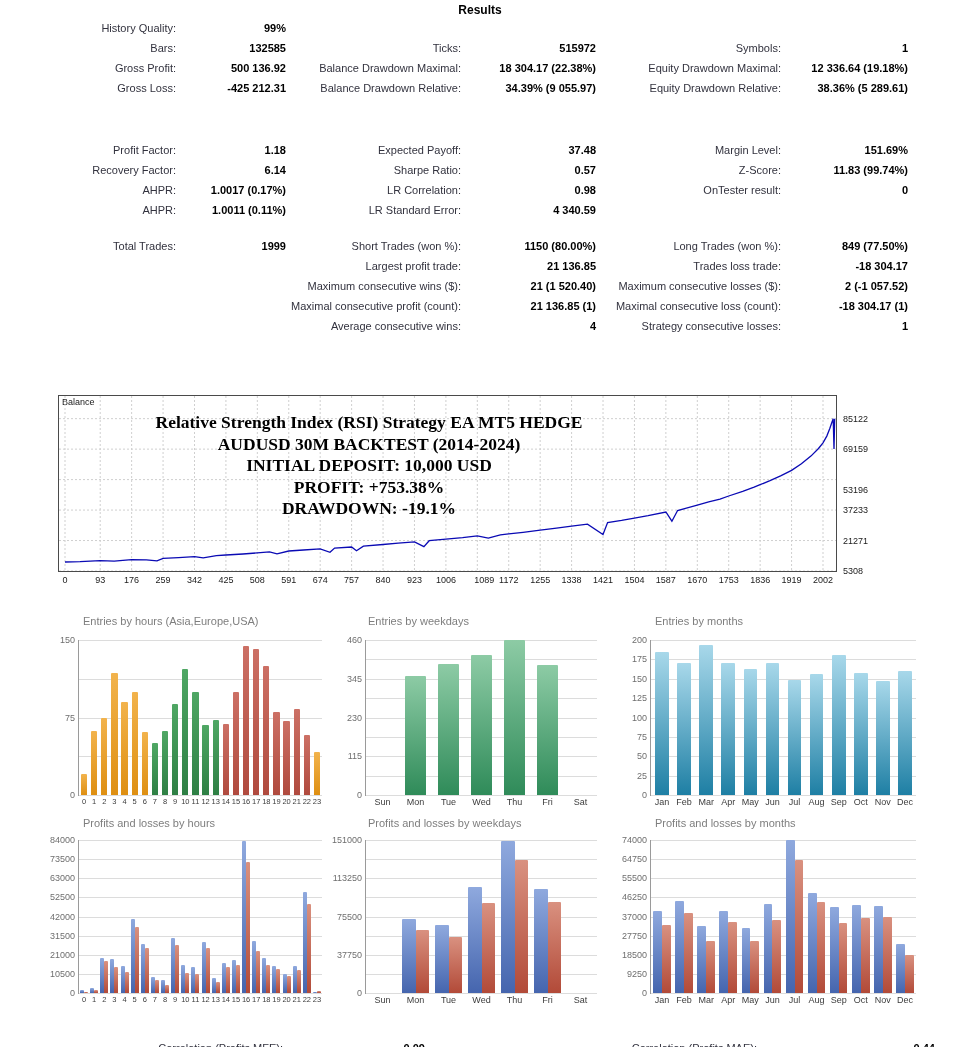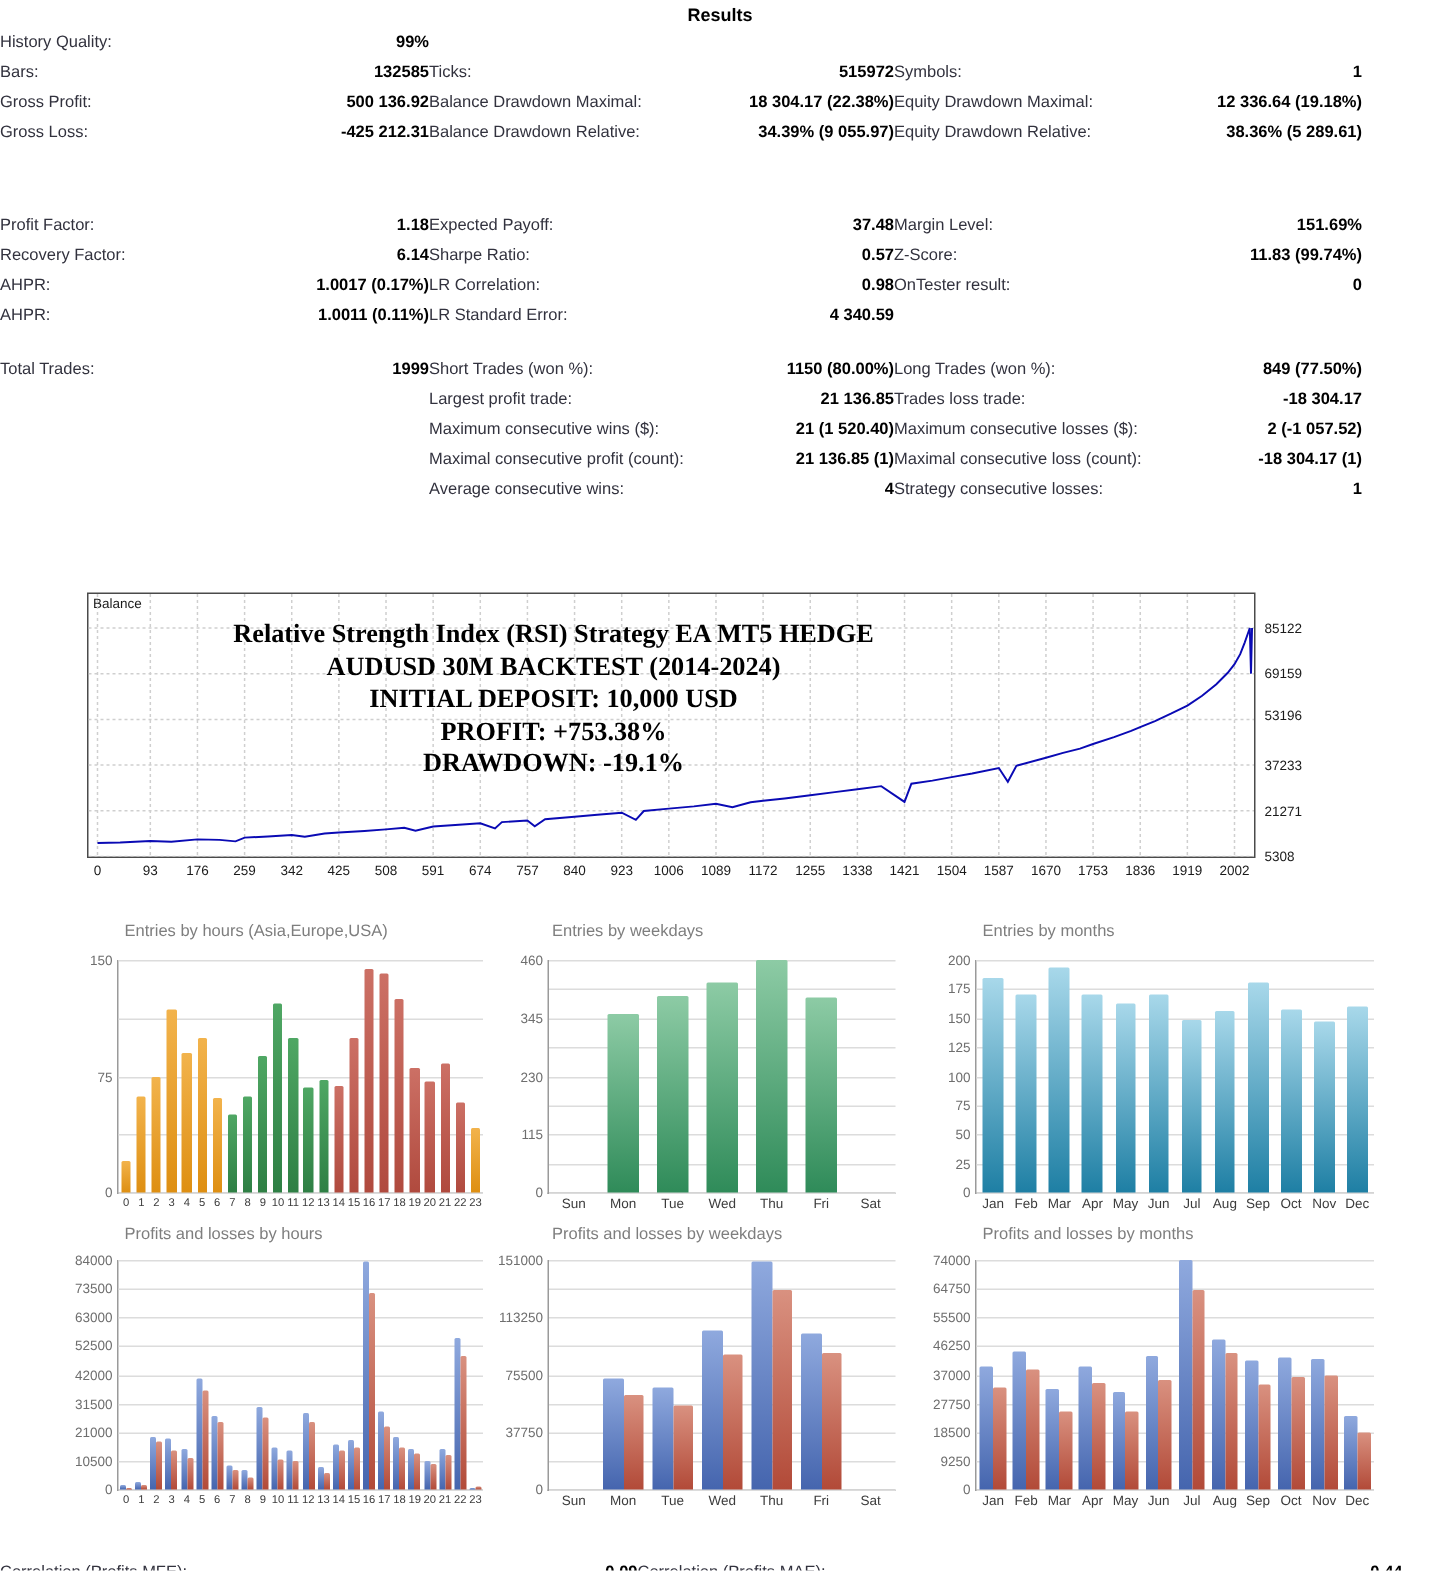--- a/index.html
+++ b/index.html
@@ -5,21 +5,21 @@
   html,body{margin:0;padding:0}
   body{width:960px;height:1047px;background:#fff;position:relative;overflow:hidden;
        font-family:"Liberation Sans",sans-serif;color:#000}
   
   .page-title{position:absolute;left:0;top:3px;width:960px;text-align:center;
               font-size:12px;font-weight:bold;color:#000}
   
   .stats-section{position:absolute;left:0;width:920px}
   .stat-row{display:grid;grid-template-columns:176px 110px 175px 135px 185px 127px;
             height:20px;line-height:20px;font-size:11px}
-  .sl{text-align:left;color:#32323E;white-space:nowrap}
+  .sl{text-align:right;color:#32323E;white-space:nowrap}
   .sv{text-align:right;font-weight:bold;color:#000;white-space:nowrap;padding-left:6px}
   
   .bbox{position:absolute;left:58px;top:395px;width:779px;height:177px;
         border:1px solid #4a4a4a;background:#fff;box-sizing:border-box}
   .balance-label{position:absolute;left:3px;top:1px;font-size:9px;color:#1a1a1a}
   .overlay{position:absolute;left:20px;top:16px;width:580px;text-align:center;
            font-family:"Liberation Serif",serif;font-weight:bold;font-size:17.5px;
            line-height:21.5px;color:#000}
   .bx-lab{position:absolute;width:34px;text-align:center;font-size:9px;color:#1a1a1a;top:179px}
   .by-lab{position:absolute;left:784px;width:50px;text-align:left;font-size:9px;color:#1a1a1a}
@@ -203,36 +203,36 @@
     <div class="bx-lab" style="left: 87.0629px;">259</div>
     <div class="bx-lab" style="left: 118.489px;">342</div>
     <div class="bx-lab" style="left: 149.914px;">425</div>
     <div class="bx-lab" style="left: 181.34px;">508</div>
     <div class="bx-lab" style="left: 212.765px;">591</div>
     <div class="bx-lab" style="left: 244.191px;">674</div>
     <div class="bx-lab" style="left: 275.616px;">757</div>
     <div class="bx-lab" style="left: 307.042px;">840</div>
     <div class="bx-lab" style="left: 338.468px;">923</div>
     <div class="bx-lab" style="left: 369.893px;">1006</div>
-    <div class="bx-lab" style="left: 401.319px;">1089</div>
+    <div class="bx-lab" style="left: 401.319px; text-align: right;">1089</div>
     <div class="bx-lab" style="left: 432.744px;">1172</div>
     <div class="bx-lab" style="left: 464.17px;">1255</div>
     <div class="bx-lab" style="left: 495.595px;">1338</div>
     <div class="bx-lab" style="left: 527.021px;">1421</div>
     <div class="bx-lab" style="left: 558.447px;">1504</div>
     <div class="bx-lab" style="left: 589.872px;">1587</div>
     <div class="bx-lab" style="left: 621.298px;">1670</div>
     <div class="bx-lab" style="left: 652.723px;">1753</div>
     <div class="bx-lab" style="left: 684.149px;">1836</div>
     <div class="bx-lab" style="left: 715.574px;">1919</div>
     <div class="bx-lab" style="left: 747px;">2002</div>
     <div class="by-lab" style="top: 170px;">5308</div>
     <div class="by-lab" style="top: 139.534px;">21271</div>
     <div class="by-lab" style="top: 109.069px;">37233</div>
-    <div class="by-lab" style="top: 76px;">53196</div>
+    <div class="by-lab" style="top: 89px;">53196</div>
     <div class="by-lab" style="top: 48.1363px;">69159</div>
     <div class="by-lab" style="top: 17.6699px;">85122</div>
   </div>
 
 <div class="ctitle" style="left:83px;top:615px">Entries by hours (Asia,Europe,USA)</div>
 <div class="ctitle" style="left:368px;top:615px">Entries by weekdays</div>
 <div class="ctitle" style="left:655px;top:615px">Entries by months</div>
 <div class="ctitle" style="left:83px;top:817px">Profits and losses by hours</div>
 <div class="ctitle" style="left:368px;top:817px">Profits and losses by weekdays</div>
 <div class="ctitle" style="left:655px;top:817px">Profits and losses by months</div>

